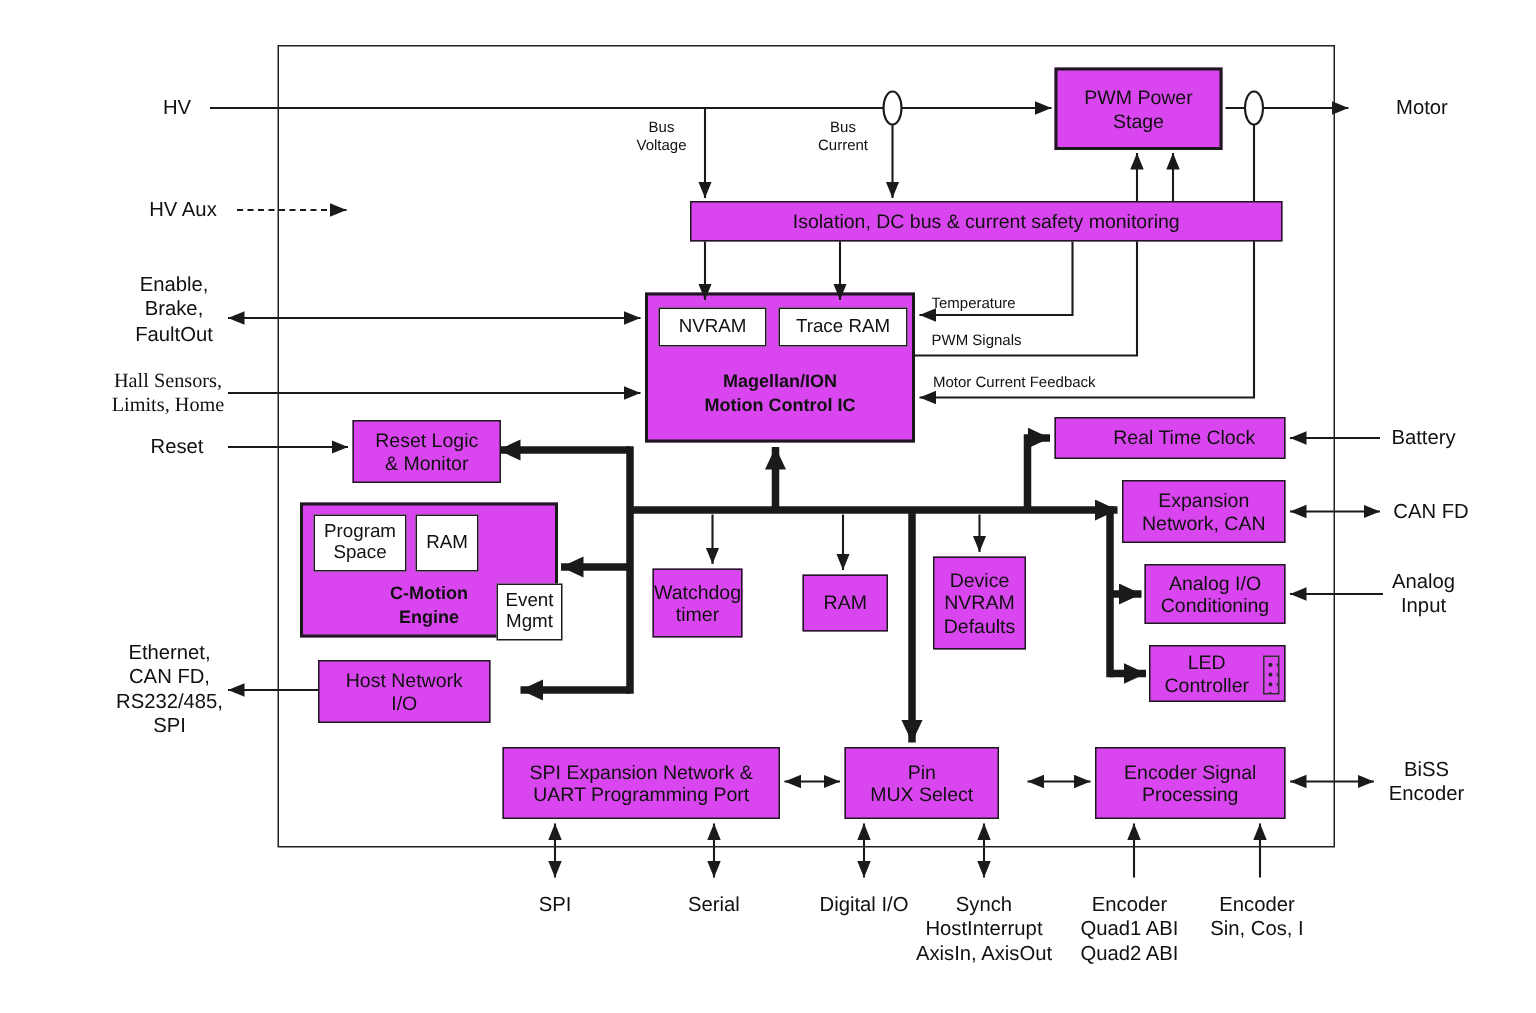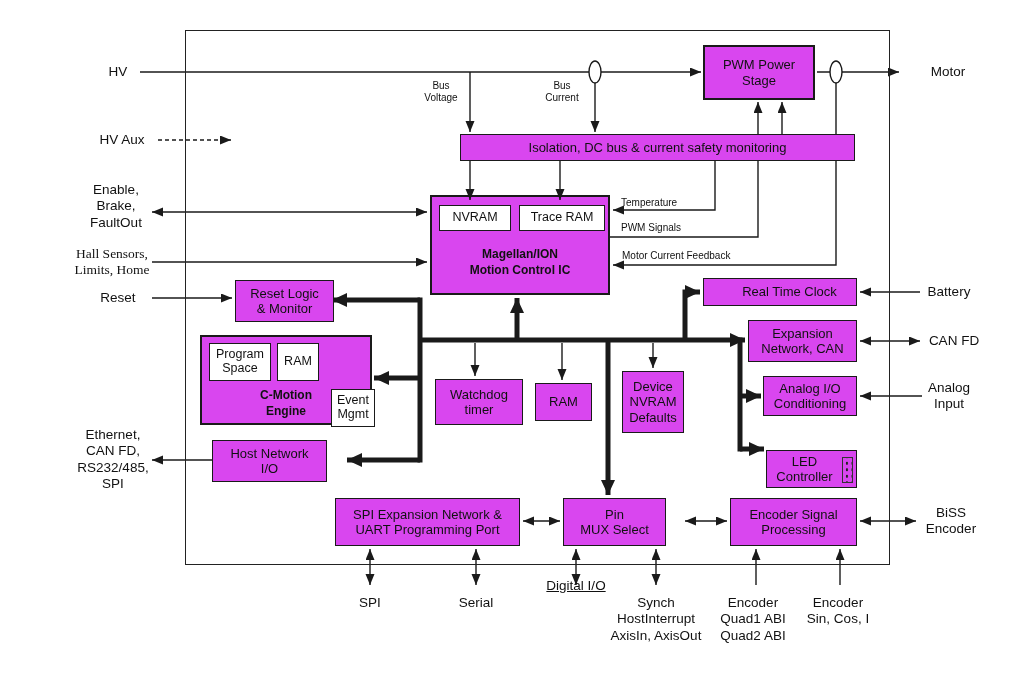--- a/index.html
+++ b/index.html
@@ -108,38 +108,38 @@
   <div class="box heavy" style="left:200px; top:335px; width:172px; height:90px;">
     <div class="sub" style="left:7px; top:6px; width:62px; height:38px;">Program
 Space</div>
     <div class="sub" style="left:75px; top:6px; width:42px; height:38px;">RAM</div>
     <div class="sub" style="left:129px; top:6px; width:44px; height:38px;margin-top:46px;">Event
 Mgmt</div>
     <div class="inner-title" style="top:51px;">C-Motion
 Engine</div>
   </div>
 
-  <div class="box" style="left:435px; top:379px; width:88px; height:46px;">Watchdog
+  <div class="box" style="left:435px; top:379px; width:60px; height:46px;">Watchdog
 timer</div>
 
   <div class="box" style="left:535px; top:383px; width:57px; height:38px;">RAM</div>
 
   <div class="box" style="left:622px; top:371px; width:62px; height:62px;">Device
 NVRAM
 Defaults</div>
 
   <div class="box" style="left:703px; top:278px; width:154px; height:28px;padding-left:19px;">Real Time Clock</div>
 
   <div class="box" style="left:748px; top:320px; width:109px; height:42px;">Expansion
 Network, CAN</div>
 
   <div class="box" style="left:763px; top:376px; width:94px; height:40px;">Analog I/O
 Conditioning</div>
 
-  <div class="box led-pad" style="left:766px; top:430px; width:91px; height:38px;margin-top:20px;">
+  <div class="box led-pad" style="left:766px; top:430px; width:91px; height:38px;">
     <span>LED
 Controller</span>
     <span class="led-dots"></span>
   </div>
 
   <div class="box" style="left:212px; top:440px; width:115px; height:42px;">Host Network
 I/O</div>
 
   <div class="box" style="left:335px; top:498px; width:185px; height:48px;">SPI Expansion Network &amp;
 UART Programming Port</div>
@@ -176,21 +176,21 @@
 SPI</div>
   <div class="lbl" style="left:918px; top:64px; width:60px;">Motor</div>
   <div class="lbl" style="left:918px; top:284px; width:62px;">Battery</div>
   <div class="lbl" style="left:922px; top:333px; width:64px;">CAN FD</div>
   <div class="lbl" style="left:918px; top:380px; width:62px;">Analog
 Input</div>
   <div class="lbl" style="left:918px; top:505px; width:66px;">BiSS
 Encoder</div>
   <div class="lbl" style="left:344px; top:595px; width:52px;">SPI</div>
   <div class="lbl" style="left:448px; top:595px; width:56px;">Serial</div>
-  <div class="lbl" style="left:540px; top:578px; width:72px;text-decoration:underline;">Digital I/O</div>
+  <div class="lbl" style="left:540px; top:595px; width:72px;">Digital I/O</div>
   <div class="lbl" style="left:600px; top:595px; width:112px;">Synch
 HostInterrupt
 AxisIn, AxisOut</div>
   <div class="lbl" style="left:706px; top:595px; width:94px;">Encoder
 Quad1 ABI
 Quad2 ABI</div>
   <div class="lbl" style="left:796px; top:595px; width:84px;">Encoder
 Sin, Cos, I</div>
 
   <div class="wire-lbl" style="left:414px; top:80px; width:54px;">Bus

